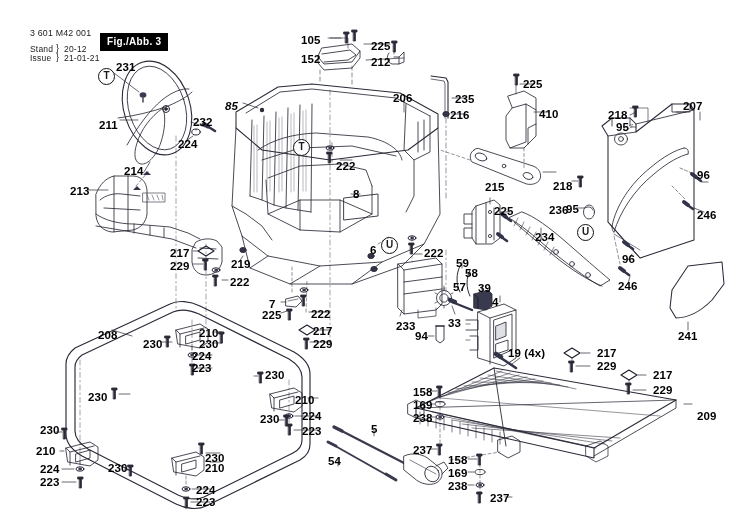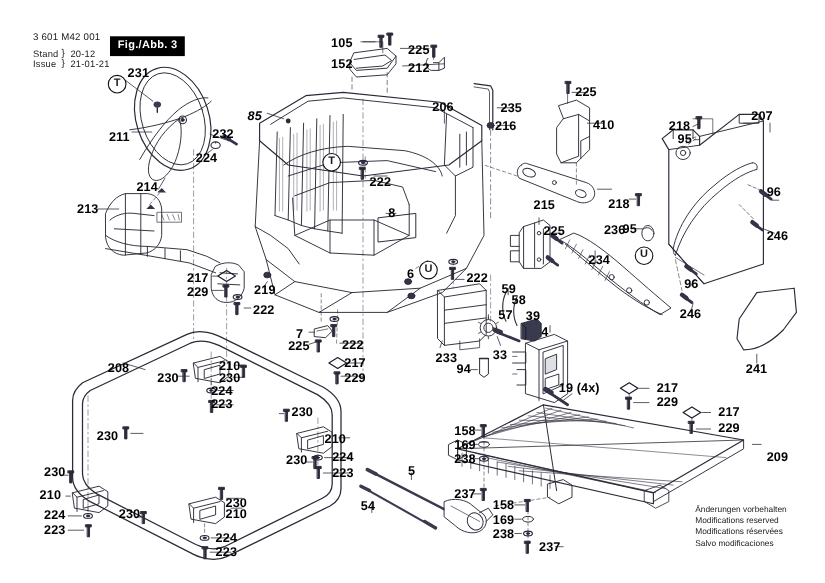--- a/index.html
+++ b/index.html
@@ -586,26 +586,20 @@
 
   <div class="hdr" id="docno">3 601 M42 001</div>
   <div class="hdr" id="standlbl">Stand</div>
   <div class="hdr" id="issuelbl">Issue</div>
   <div class="brace" style="top:44px">}</div>
   <div class="brace" style="top:53px">}</div>
   <div class="hdr" id="standval">20-12</div>
   <div class="hdr" id="issueval">21-01-21</div>
   <div id="fig">Fig./Abb. 3</div>
 
-  <div id="legal">
-    <div>Änderungen vorbehalten</div>
-    <div>Modifications reserved</div>
-    <div>Modifications réservées</div>
-    <div>Salvo modificaciones</div>
-  </div>
 
   <div id="callout-layer">
       <div class="cal" style="left: 116px; top: 62px;">231</div>
       <div class="cal" style="left: 99px; top: 120px;">211</div>
       <div class="cal" style="left: 193px; top: 117px;">232</div>
       <div class="cal" style="left: 178px; top: 139px;">224</div>
       <div class="cal" style="left: 124px; top: 166px;">214</div>
       <div class="cal" style="left: 70px; top: 186px;">213</div>
       <div class="cal" style="left: 170px; top: 248px;">217</div>
       <div class="cal" style="left: 170px; top: 261px;">229</div>

